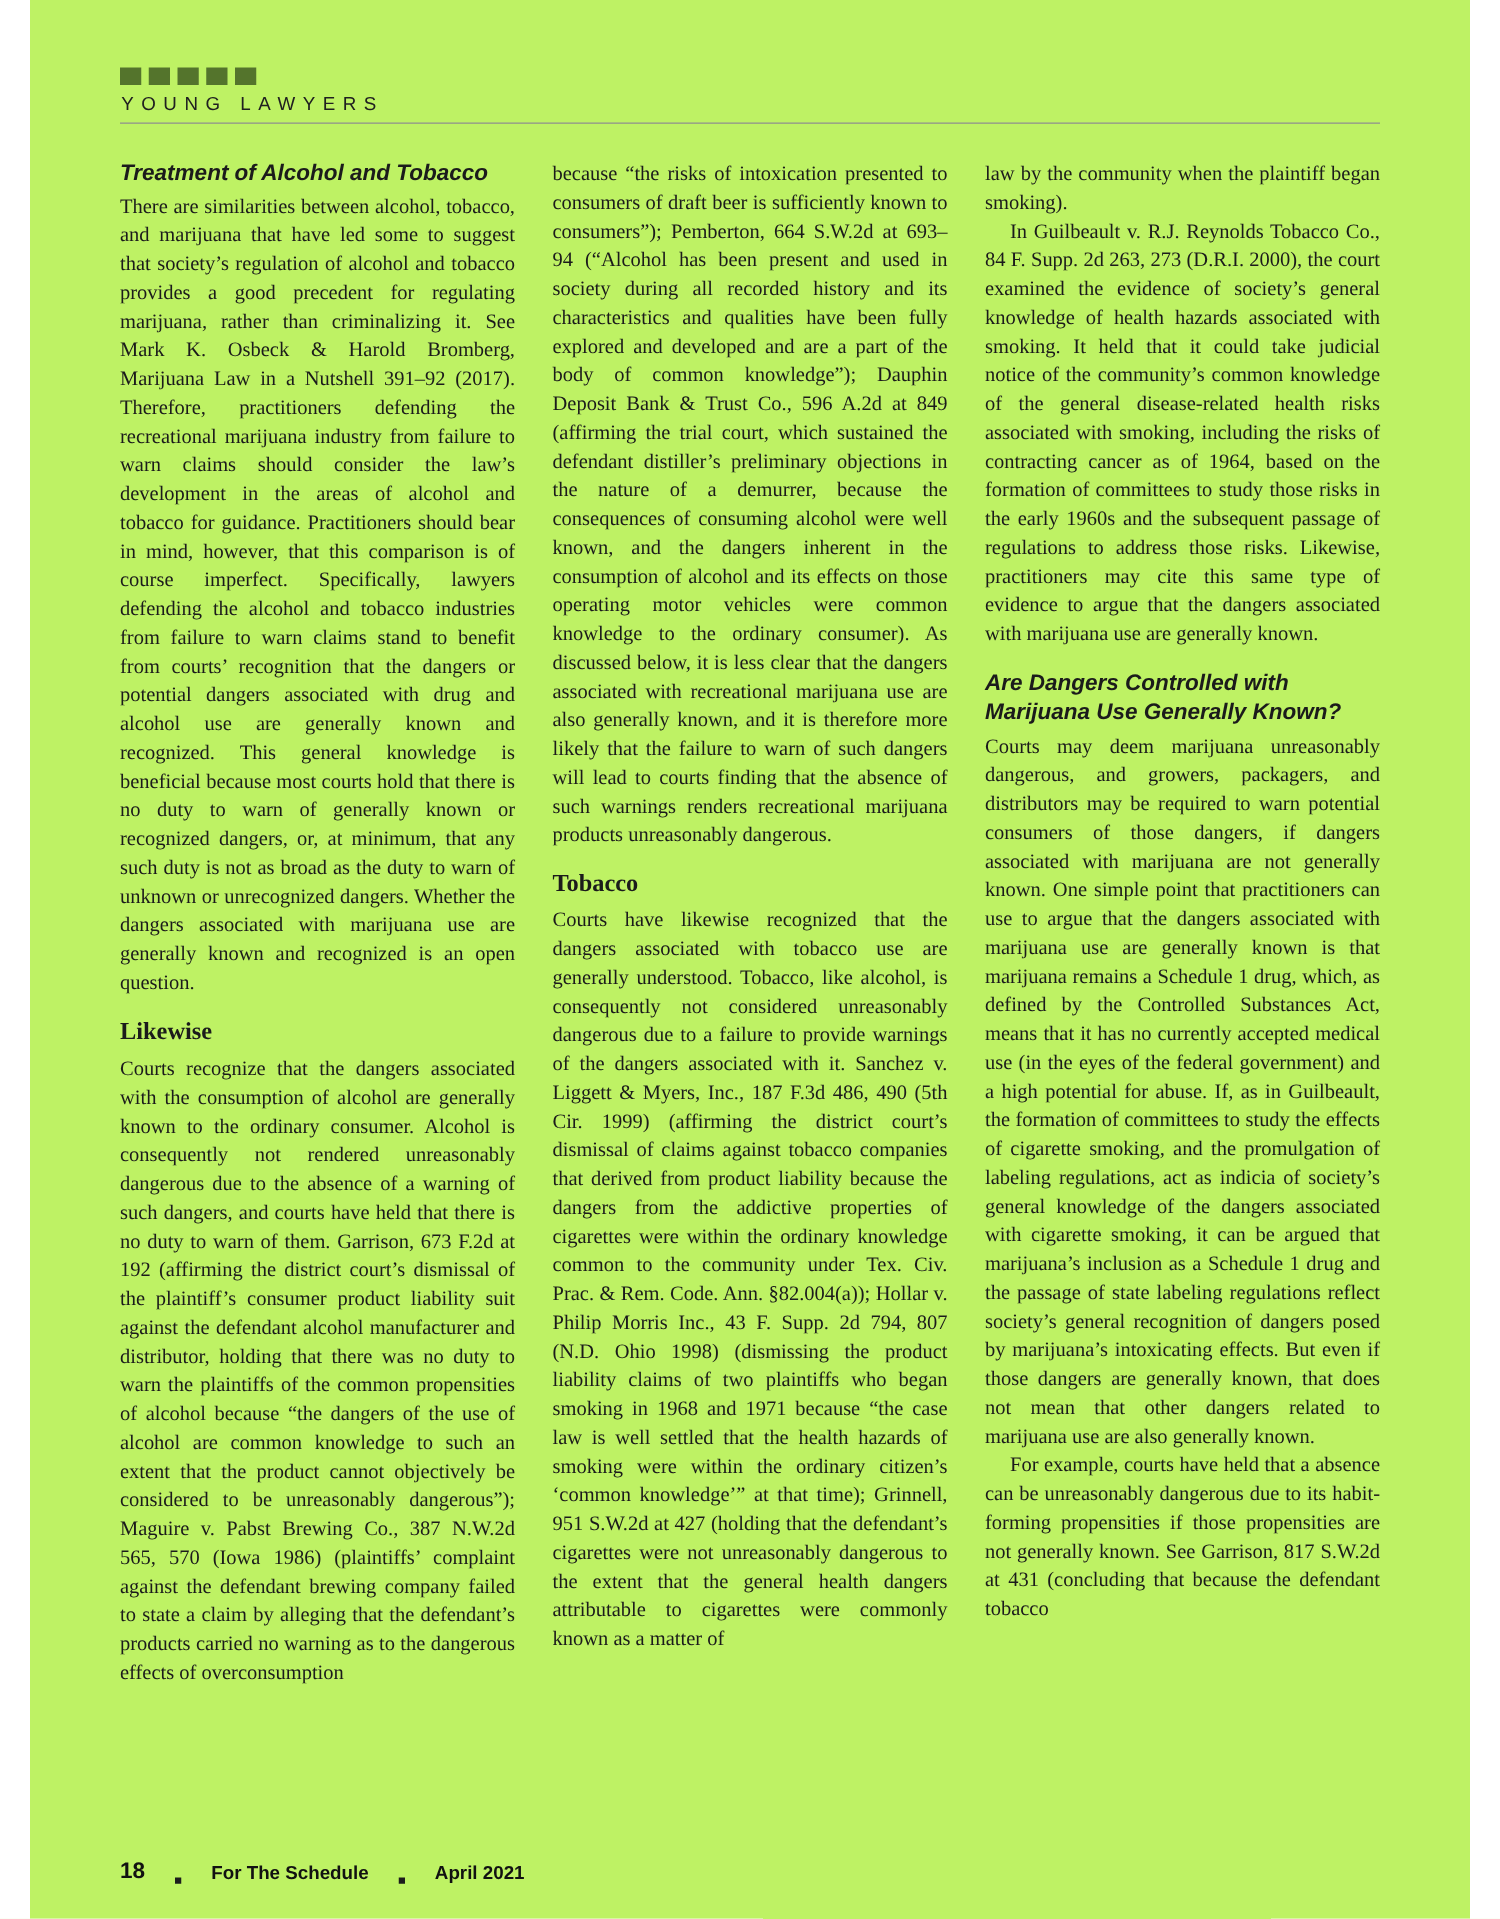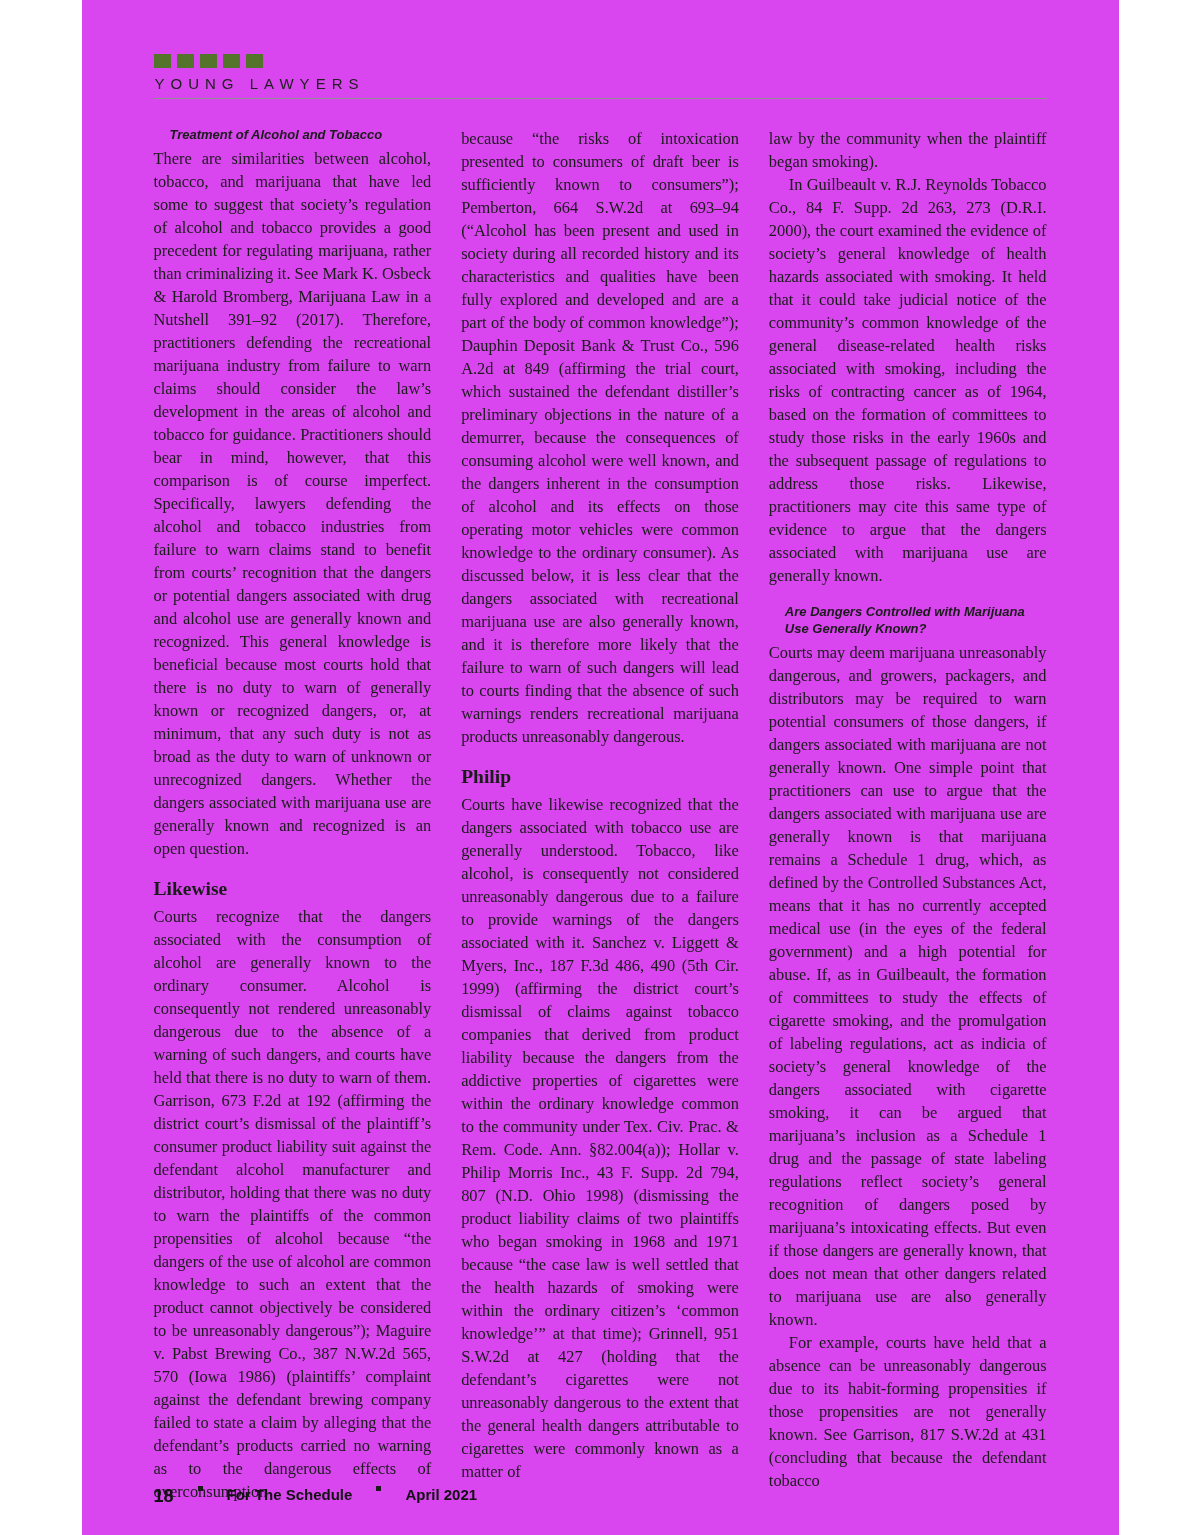--- a/index.html
+++ b/index.html
@@ -1,19 +1,19 @@
 <!DOCTYPE html>
 <html lang="en" style="--accent: #54742c;"><head>
 <meta charset="utf-8">
 <style>
   :root{ --accent:#54742c; --ink:#1b1b1b; }
   html,body{ margin:0; padding:0; background:#ffffff; }
   .page{
-    width:1037px; height:1535px; box-sizing:border-box;
-    margin:0 auto; background:#d946ef; color:var(--ink);
+    width:1152px; height:1535px; box-sizing:border-box;
+    margin:0 auto; background:#bef264; color:var(--ink);
     padding:54px 72px 30px 72px; position:relative; overflow:hidden;
     font-family:"Liberation Serif", serif;
   }
   
   .squares{ display:flex; gap:6px; margin-bottom:7px; }
   .hsq{ width:17px; height:14px; background:var(--accent); display:inline-block; }
   .section-title{
     font-family:"Liberation Sans", sans-serif;
     font-size:15px; font-weight:500; letter-spacing:6px; color:#202020;
     margin:0 0 6px 1px; white-space:nowrap;
@@ -30,28 +30,28 @@
   .col p{ margin:0; }
   .col p.indent{ text-indent:20px; }
   .col h3{
     font-family:"Liberation Serif", serif;
     font-size:19.5px; font-weight:bold; line-height:1.2;
     margin:17px 0 5px 0; text-align:left;
   }
   .col h4{
     font-family:"Liberation Sans", sans-serif;
     font-style:italic; font-weight:bold;
-    font-size:13px; line-height:1.3;
-    margin:17px 0 3px 16px; text-align:left;
+    font-size:18px; line-height:1.3;
+    margin:17px 0 3px 0; text-align:left;
   }
   .it{ }
   
   .footer{
     position:absolute; left:72px; bottom:28px;
-    display:flex; align-items:flex-start; gap:24px;
+    display:flex; align-items:flex-end; gap:24px;
     font-family:"Liberation Sans", sans-serif; font-weight:bold; color:#111;
   }
   .page-num{ font-size:18px; }
   .fsq{ width:5px; height:5px; background:#1c1c1c; display:inline-block; }
   .foot-label{ font-size:15px; }
 </style>
 </head>
 <body>
 
 <div class="page">
@@ -70,21 +70,21 @@
 
   <main class="columns">
     <div class="col" id="col-0">
         <h4>Treatment of Alcohol and Tobacco</h4>
         <p><span>There are similarities between alcohol, tobacco, and marijuana that have led some to suggest that society’s regulation of alcohol and tobacco provides a good precedent for regulating marijuana, rather than criminalizing it. </span><span class="it">See</span><span> Mark K. Osbeck &amp; Harold Bromberg, </span><span class="it">Marijuana Law in a Nutshell</span><span> 391–92 (2017). Therefore, practitioners defending the recreational marijuana industry from failure to warn claims should consider the law’s development in the areas of alcohol and tobacco for guidance. Practitioners should bear in mind, however, that this comparison is of course imperfect. Specifically, lawyers defending the alcohol and tobacco industries from failure to warn claims stand to benefit from courts’ recognition that the dangers or potential dangers associated with drug and alcohol use are generally known and recognized. This general knowledge is beneficial because most courts hold that there is no duty to warn of generally known or recognized dangers, or, at minimum, that any such duty is not as broad as the duty to warn of unknown or unrecognized dangers. Whether the dangers associated with marijuana use are generally known and recognized is an open question.</span></p>
         <h3>Likewise</h3>
         <p><span>Courts recognize that the dangers associated with the consumption of alcohol are generally known to the ordinary consumer. Alcohol is consequently not rendered unreasonably dangerous due to the absence of a warning of such dangers, and courts have held that there is no duty to warn of them. </span><span class="it">Garrison</span><span>, 673 F.2d at 192 (affirming the district court’s dismissal of the plaintiff’s consumer product liability suit against the defendant alcohol manufacturer and distributor, holding that there was no duty to warn the plaintiffs of the common propensities of alcohol because “the dangers of the use of alcohol are common knowledge to such an extent that the product cannot objectively be considered to be unreasonably dangerous”); </span><span class="it">Maguire v. Pabst Brewing Co.</span><span>, 387 N.W.2d 565, 570 (Iowa 1986) (plaintiffs’ complaint against the defendant brewing company failed to state a claim by alleging that the defendant’s products carried no warning as to the dangerous effects of overconsumption</span></p>
       </div>
     <div class="col" id="col-1">
         <p><span>because “the risks of intoxication presented to consumers of draft beer is sufficiently known to consumers”); </span><span class="it">Pemberton</span><span>, 664 S.W.2d at 693–94 (“Alcohol has been present and used in society during all recorded history and its characteristics and qualities have been fully explored and developed and are a part of the body of common knowledge”); </span><span class="it">Dauphin Deposit Bank &amp; Trust Co.</span><span>, 596 A.2d at 849 (affirming the trial court, which sustained the defendant distiller’s preliminary objections in the nature of a demurrer, because the consequences of consuming alcohol were well known, and the dangers inherent in the consumption of alcohol and its effects on those operating motor vehicles were common knowledge to the ordinary consumer). As discussed below, it is less clear that the dangers associated with recreational marijuana use are also generally known, and it is therefore more likely that the failure to warn of such dangers will lead to courts finding that the absence of such warnings renders recreational marijuana products unreasonably dangerous.</span></p>
-        <h3>Philip</h3>
+        <h3>Tobacco</h3>
         <p><span>Courts have likewise recognized that the dangers associated with tobacco use are generally understood. Tobacco, like alcohol, is consequently not considered unreasonably dangerous due to a failure to provide warnings of the dangers associated with it. </span><span class="it">Sanchez v. Liggett &amp; Myers, Inc.</span><span>, 187 F.3d 486, 490 (5th Cir. 1999) (affirming the district court’s dismissal of claims against tobacco companies that derived from product liability because the dangers from the addictive properties of cigarettes were within the ordinary knowledge common to the community under Tex. Civ. Prac. &amp; Rem. Code. Ann. §82.004(a)); </span><span class="it">Hollar v. Philip Morris Inc.</span><span>, 43 F. Supp. 2d 794, 807 (N.D. Ohio 1998) (dismissing the product liability claims of two plaintiffs who began smoking in 1968 and 1971 because “the case law is well settled that the health hazards of smoking were within the ordinary citizen’s ‘common knowledge’” at that time); </span><span class="it">Grinnell</span><span>, 951 S.W.2d at 427 (holding that the defendant’s cigarettes were not unreasonably dangerous to the extent that the general health dangers attributable to cigarettes were commonly known as a matter of</span></p>
       </div>
     <div class="col" id="col-2">
         <p><span>law by the community when the plaintiff began smoking).</span></p>
         <p class="indent"><span>In </span><span class="it">Guilbeault v. R.J. Reynolds Tobacco Co.</span><span>, 84 F. Supp. 2d 263, 273 (D.R.I. 2000), the court examined the evidence of society’s general knowledge of health hazards associated with smoking. It held that it could take judicial notice of the community’s common knowledge of the general disease-related health risks associated with smoking, including the risks of contracting cancer as of 1964, based on the formation of committees to study those risks in the early 1960s and the subsequent passage of regulations to address those risks. Likewise, practitioners may cite this same type of evidence to argue that the dangers associated with marijuana use are generally known.</span></p>
         <h4>Are Dangers Controlled with Marijuana Use Generally Known?</h4>
         <p><span>Courts may deem marijuana unreasonably dangerous, and growers, packagers, and distributors may be required to warn potential consumers of those dangers, if dangers associated with marijuana are not generally known. One simple point that practitioners can use to argue that the dangers associated with marijuana use are generally known is that marijuana remains a Schedule 1 drug, which, as defined by the Controlled Substances Act, means that it has no currently accepted medical use (in the eyes of the federal government) and a high potential for abuse. If, as in </span><span class="it">Guilbeault</span><span>, the formation of committees to study the effects of cigarette smoking, and the promulgation of labeling regulations, act as indicia of society’s general knowledge of the dangers associated with cigarette smoking, it can be argued that marijuana’s inclusion as a Schedule 1 drug and the passage of state labeling regulations reflect society’s general recognition of dangers posed by marijuana’s intoxicating effects. But even if those dangers are generally known, that does not mean that other dangers related to marijuana use are also generally known.</span></p>
         <p class="indent"><span>For example, courts have held that a absence can be unreasonably dangerous due to its habit-forming propensities if those propensities are not generally known. </span><span class="it">See Garrison</span><span>, 817 S.W.2d at 431 (concluding that because the defendant tobacco</span></p>
       </div>
   </main>

